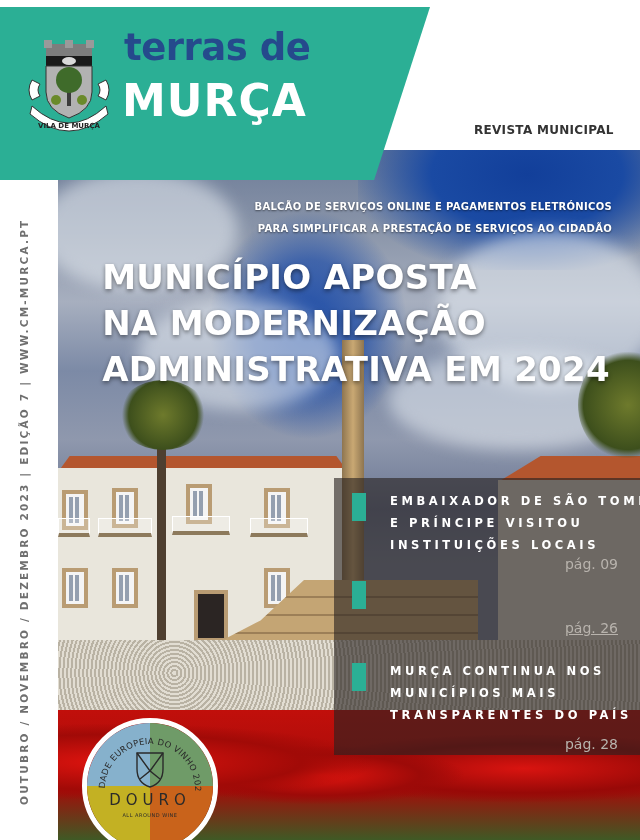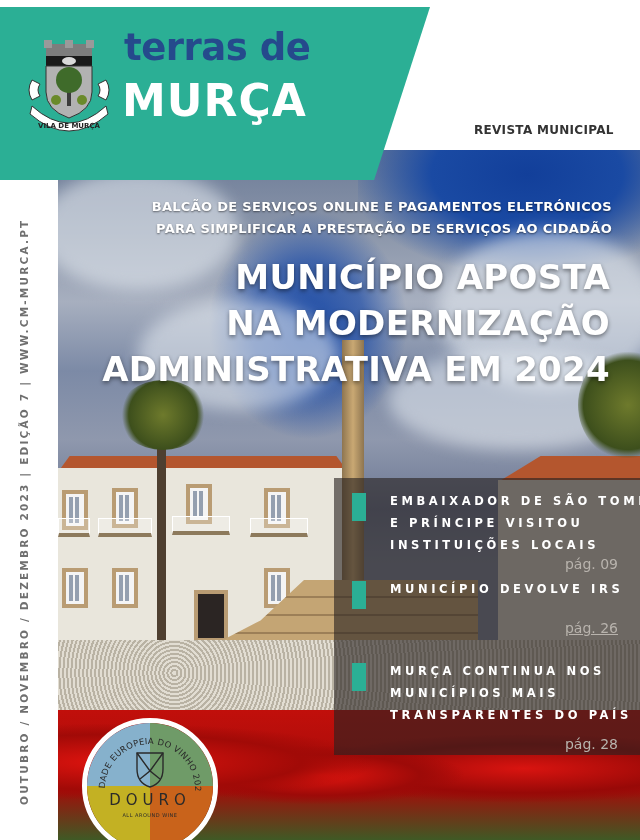--- a/index.html
+++ b/index.html
@@ -42,22 +42,22 @@
   .crest { position:absolute; left:24px; top:40px; width:90px; height:96px; }
   .title-small { position:absolute; left:124px; top:26px; font-family:"DejaVu Sans", sans-serif; font-weight:bold; font-size:37px; color:#254a8c; letter-spacing:-0.5px; }
   .title-big { position:absolute; left:122px; top:66px; font-family:"DejaVu Sans", sans-serif; font-weight:bold; font-size:44px; color:#ffffff; letter-spacing:1px; line-height:70px; }
   .revista { position:absolute; left:474px; top:123px; font-family:"DejaVu Sans", sans-serif; font-weight:bold; font-size:12px; color:#333; letter-spacing:0.3px; }
 
   
   .spine { position:absolute; left:18px; top:805px; transform-origin:0 0; transform:rotate(-90deg);
     font-family:"DejaVu Sans", sans-serif; font-weight:bold; font-size:10.5px; color:#6f6f6f; letter-spacing:2.2px; white-space:nowrap; }
 
   
-  .subhead { position:absolute; right:28px; top:196px; text-align:right; font-family:"DejaVu Sans", sans-serif; font-weight:bold; font-size:13px; line-height:22px; color:#ffffff; letter-spacing:0.3px; text-shadow:0 1px 2px rgba(0,0,0,.5); }
-  .headline { position:absolute; right:30px; top:254px; text-align:right; font-family:"DejaVu Sans", sans-serif; font-weight:bold; font-size:34px; line-height:46px; color:#ffffff; letter-spacing:0.3px; text-shadow:0 2px 4px rgba(0,0,0,.45); }
+  .subhead { position:absolute; right:28px; top:196px; text-align:right; font-family:"DejaVu Sans", sans-serif; font-weight:bold; font-size:10px; line-height:22px; color:#ffffff; letter-spacing:0.3px; text-shadow:0 1px 2px rgba(0,0,0,.5); }
+  .headline { position:absolute; right:30px; top:254px; text-align:left; font-family:"DejaVu Sans", sans-serif; font-weight:bold; font-size:34px; line-height:46px; color:#ffffff; letter-spacing:0.3px; text-shadow:0 2px 4px rgba(0,0,0,.45); }
 
   
   .panel { position:absolute; left:334px; top:478px; width:306px; height:277px; background:rgba(40,34,32,0.62); }
   .story { position:absolute; left:18px; width:288px; }
   .story .bar { position:absolute; left:0; top:3px; width:14px; height:28px; background:#2baf95; }
   .story .text { position:absolute; left:38px; top:0; font-family:"DejaVu Sans", sans-serif; font-weight:bold; font-size:11.5px; line-height:22px; color:#ffffff; letter-spacing:3.6px; white-space:nowrap; }
   .story .page { position:absolute; right:22px; font-family:"DejaVu Sans", sans-serif; font-size:14px; color:#b8b3ad; }
 
   
   .badge { position:absolute; left:82px; top:718px; width:136px; height:136px; border-radius:50%; border:5px solid #ffffff; overflow:hidden; box-sizing:border-box; }
@@ -146,21 +146,20 @@
     <div class="text">
       <div>EMBAIXADOR DE SÃO TOMÉ</div>
       <div>E PRÍNCIPE VISITOU</div>
       <div>INSTITUIÇÕES LOCAIS</div>
     </div>
     <div class="page" style="top:66px;">pág. 09</div>
   </div>
   <div class="story" style="top:100px;height:60px;">
     <div class="bar"></div>
     <div class="text">
-      <div>MUNICÍPIO DEVOLVE IRS</div>
     </div>
     <div class="page" style="top:42px;text-decoration:underline;">pág. 26</div>
   </div>
   <div class="story" style="top:182px;height:90px;">
     <div class="bar"></div>
     <div class="text">
       <div>MURÇA CONTINUA NOS</div>
       <div>MUNICÍPIOS MAIS</div>
       <div>TRANSPARENTES DO PAÍS</div>
     </div>

